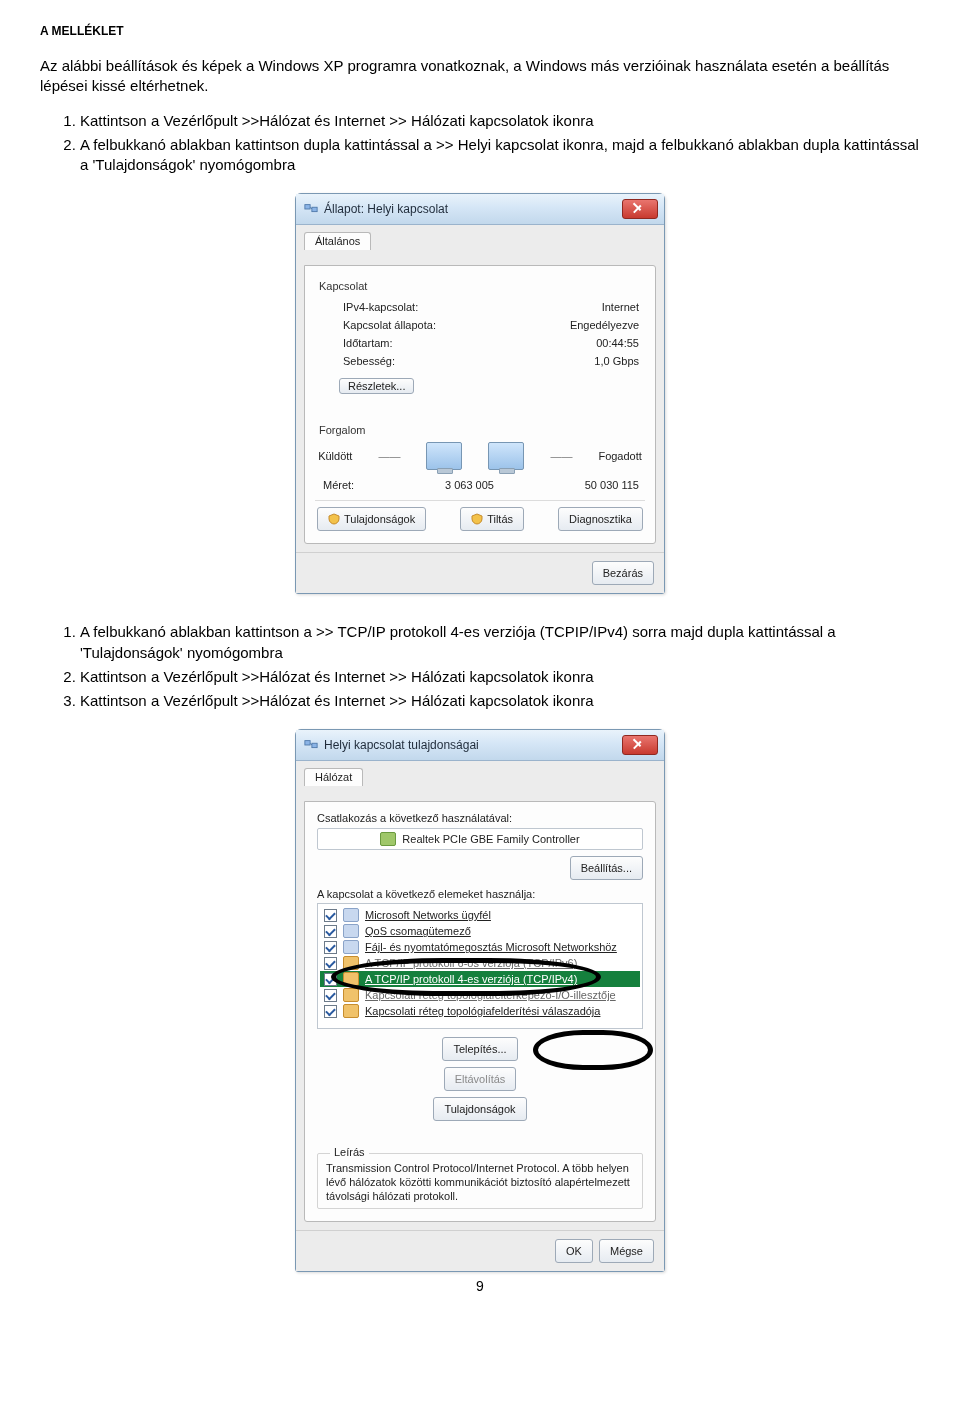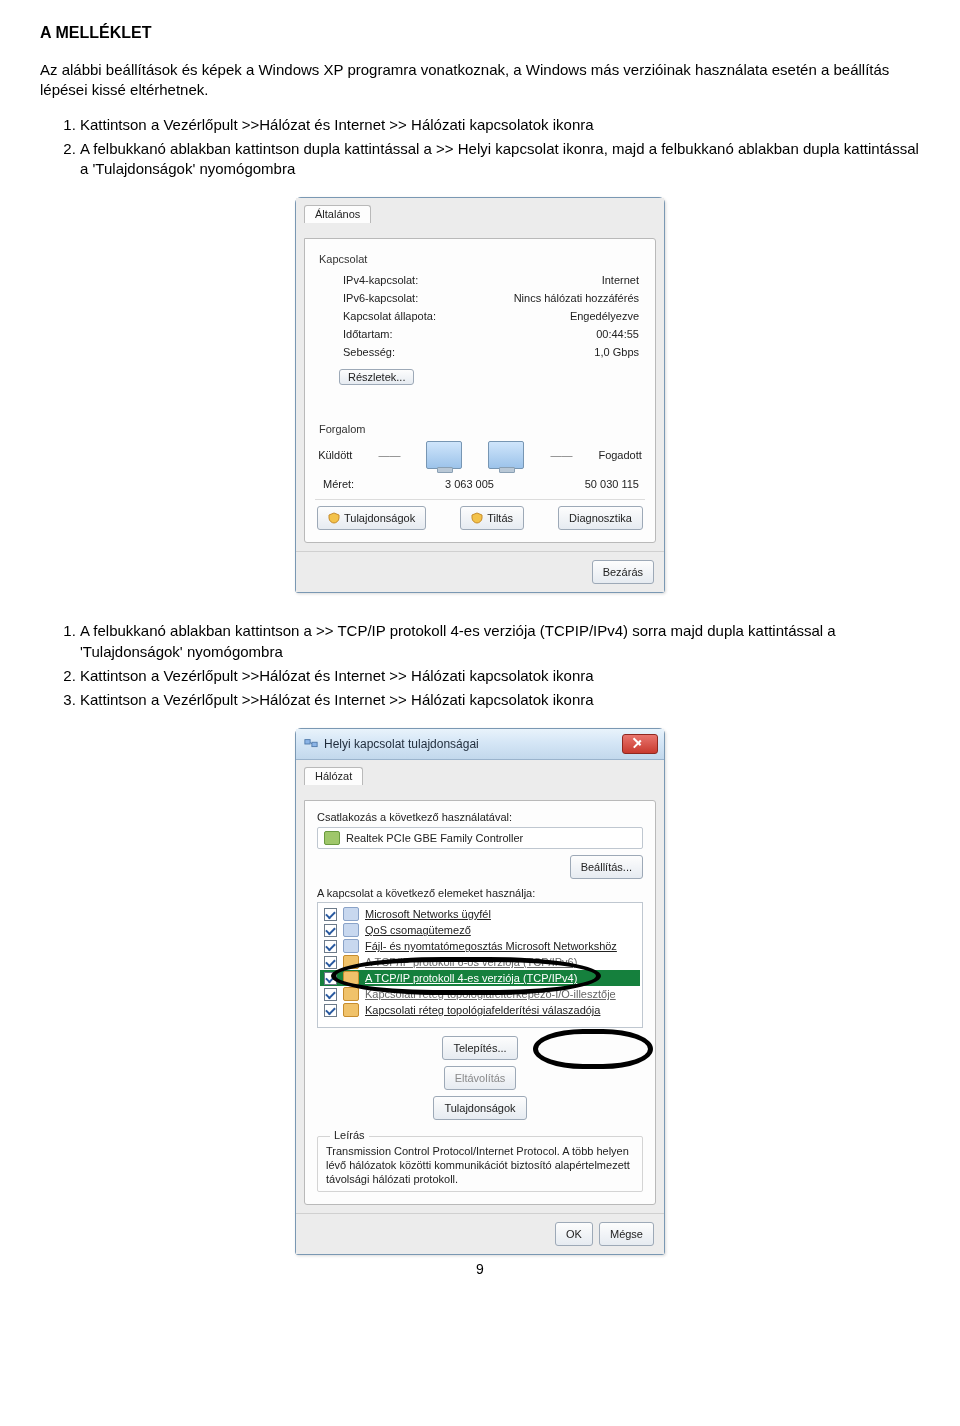--- a/index.html
+++ b/index.html
@@ -6,21 +6,21 @@
     font-family: Arial, sans-serif;
     font-size: 15px;
     margin: 0;
     padding: 24px 40px;
     background: #fff;
     color: #000;
     width: 960px;
     box-sizing: border-box;
   }
   h1 {
-    font-size: 16px;
+    font-size: 12px;
     font-weight: bold;
     margin: 0 0 18px 0;
   }
   p { margin: 0 0 14px 0; line-height: 1.35; }
   ol { margin: 0 0 14px 0; padding-left: 40px; }
   ol li { margin-bottom: 4px; line-height: 1.35; }
   .center { display: flex; justify-content: center; margin: 18px 0 28px 0; }
 
   
   .dialog {
@@ -130,49 +130,58 @@
 
 <p>Az alábbi beállítások és képek a Windows XP programra vonatkoznak, a Windows más verzióinak használata esetén a beállítás lépései kissé eltérhetnek.</p>
 
 <ol>
   <li>Kattintson a Vezérlőpult &gt;&gt;Hálózat és Internet &gt;&gt; Hálózati kapcsolatok ikonra</li>
   <li>A felbukkanó ablakban kattintson dupla kattintással a &gt;&gt; Helyi kapcsolat ikonra, majd a felbukkanó ablakban dupla kattintással a 'Tulajdonságok' nyomógombra</li>
 </ol>
 
 <div class="center">
   <div class="dialog">
+    <div class="titlebar">
+      <div class="left">
+        <span class="net-icon">
+          <svg viewBox="0 0 16 16">
+              <rect x="1" y="3" width="6" height="5" fill="#8bb4e6" stroke="#4d77a8"></rect>
+              <rect x="9" y="6" width="6" height="5" fill="#8bb4e6" stroke="#4d77a8"></rect>
+              <line x1="7" y1="6" x2="9" y2="8" stroke="#4d77a8"></line>
+            </svg>
+        </span>
+        <span class="title">Állapot: Helyi kapcsolat</span>
+      </div>
+      <div class="close-btn"></div>
+    </div>
 
     <div class="tabstrip">
       <span class="tab">Általános</span>
     </div>
 
     <div class="panel">
       <div class="group-label">Kapcsolat</div>
       <div class="kv-row">
           <span>IPv4-kapcsolat:</span>
           <span>Internet</span>
-        </div>
-      <div class="kv-row">
-          <span>IPv6-kapcsolat:</span>
-          <span>Nincs hálózati hozzáférés</span>
         </div>
       <div class="kv-row">
           <span>Kapcsolat állapota:</span>
           <span>Engedélyezve</span>
         </div>
       <div class="kv-row">
           <span>Időtartam:</span>
           <span>00:44:55</span>
         </div>
       <div class="kv-row">
           <span>Sebesség:</span>
           <span>1,0 Gbps</span>
         </div>
 
-      <div style="margin:8px 0 8px 22px;">
+      <div style="margin:8px 0 0 22px;">
         <span class="btn small">Részletek...</span>
       </div>
 
       <div style="height:26px;"></div>
 
       <div class="group-label">Forgalom</div>
       <div class="traffic">
         <span>Küldött</span>
         <span class="dash">——</span>
         <div class="pc"></div>
@@ -232,21 +241,21 @@
       </div>
       <div class="close-btn"></div>
     </div>
 
     <div class="tabstrip">
       <span class="tab">Hálózat</span>
     </div>
 
     <div class="panel" style="position:relative;">
       <div>Csatlakozás a következő használatával:</div>
-      <div class="field" style="margin:4px 0 6px;">
+      <div class="field" style="margin:4px 0 6px;justify-content:center;">
         <span class="nic-icon"></span>
         <span>Realtek PCIe GBE Family Controller</span>
       </div>
       <div style="text-align:right;">
         <span class="btn">Beállítás...</span>
       </div>
 
       <div style="margin-top:8px;">A kapcsolat a következő elemeket használja:</div>
       <div class="listbox" style="margin-top:3px; position:relative;">
         <div class="lb-item">
@@ -288,21 +297,21 @@
 
       <div class="ring r1" style="left:26px; top:156px;"></div>
 
       <div class="row-between" style="margin-top:8px; gap:6px;flex-direction:column;">
         <span class="btn">Telepítés...</span>
         <span class="btn disabled">Eltávolítás</span>
         <span class="btn">Tulajdonságok</span>
       </div>
       <div class="ring r2" style="left:228px; top:228px;"></div>
 
-      <div class="desc-box" style="margin-top:16px;">
+      <div class="desc-box" style="margin-top:32px;">
         <span class="desc-label">Leírás</span>
         <div style="margin-top:-8px; font-size:11px; line-height:1.25;">Transmission Control Protocol/Internet Protocol. A több helyen lévő hálózatok közötti kommunikációt biztosító alapértelmezett távolsági hálózati protokoll.</div>
       </div>
     </div>
 
     <div class="footer-bar">
       <span class="btn">OK</span>
       <span class="btn">Mégse</span>
     </div>
   </div>

